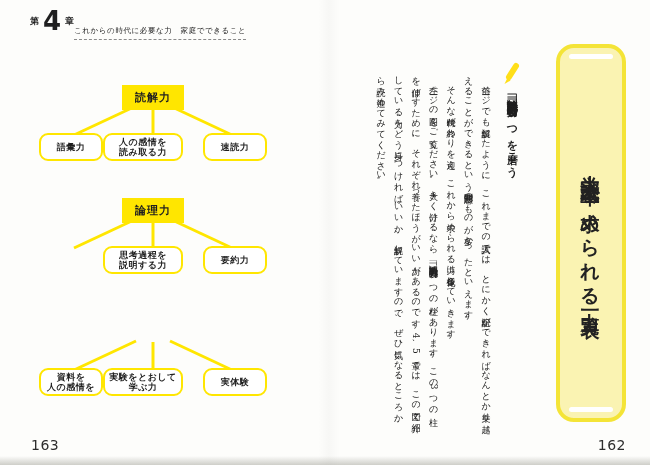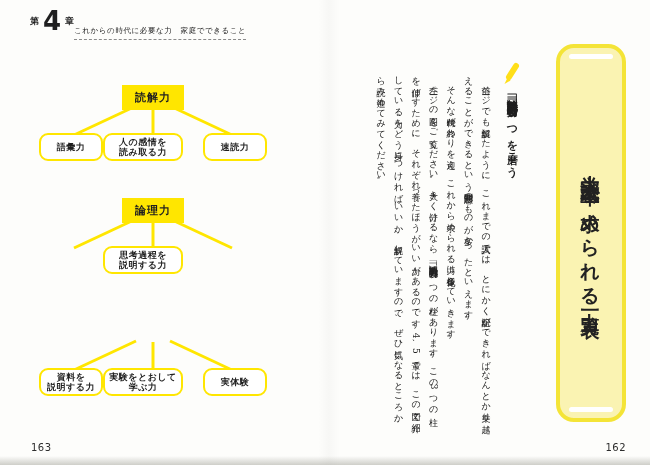--- a/index.html
+++ b/index.html
@@ -42,21 +42,21 @@
   }
   .child-box{
     position:absolute;top:48px;height:28px;z-index:1;box-sizing:border-box;
     background:#fff;border:2.5px solid var(--yellow);border-radius:9px;
     display:flex;align-items:center;justify-content:center;
     font-size:9px;font-weight:bold;line-height:10.5px;text-align:center;
     white-space:pre-line;letter-spacing:0.5px;
   }
   .c0{left:1px;width:64px;} .c1{left:65px;width:80px;} .c2{left:165px;width:64px;}
 
-  .pagenum{position:absolute;font-size:10px;color:#2d2d2d;letter-spacing:0.5px;}
+  .pagenum{position:absolute;font-size:14px;color:#2d2d2d;letter-spacing:0.5px;}
   .pn-left{left:31px;bottom:12px;}
   .pn-right{right:24px;bottom:12px;margin-top:47px;}
 
   
   .title-box{
     position:absolute;left:556px;top:44px;width:70px;height:378px;box-sizing:border-box;
     background:var(--pale);border:4px solid var(--border-yellow);border-radius:18px;
     display:flex;align-items:center;justify-content:center;
   }
   .hl{position:absolute;left:50%;transform:translateX(-50%);width:44px;height:5px;
@@ -111,30 +111,31 @@
 
     <section class="group g1">
       <svg class="connectors">
         <line x1="98" y1="21" x2="36" y2="50"></line>
         <line x1="115" y1="22" x2="115" y2="50"></line>
         <line x1="132" y1="21" x2="194" y2="50"></line>
       </svg>
       <div class="parent-box">論理力</div>
       <div class="child-box c1">思考過程を
 説明する力</div>
+      <div class="child-box c2">要約力</div>
     </section>
 
     <section class="group g2">
       <svg class="connectors">
         <line x1="98" y1="21" x2="36" y2="50"></line>
         <line x1="115" y1="22" x2="115" y2="50"></line>
         <line x1="132" y1="21" x2="194" y2="50"></line>
       </svg>
       <div class="child-box c0">資料を
-説明する力</div>
+人の感情を</div>
       <div class="child-box c1">実験をとおして
 学ぶ力</div>
       <div class="child-box c2">実体験</div>
     </section>
 
     <div class="pagenum pn-left">163</div>
   </div>
 
   <div>
     <div class="title-box">

